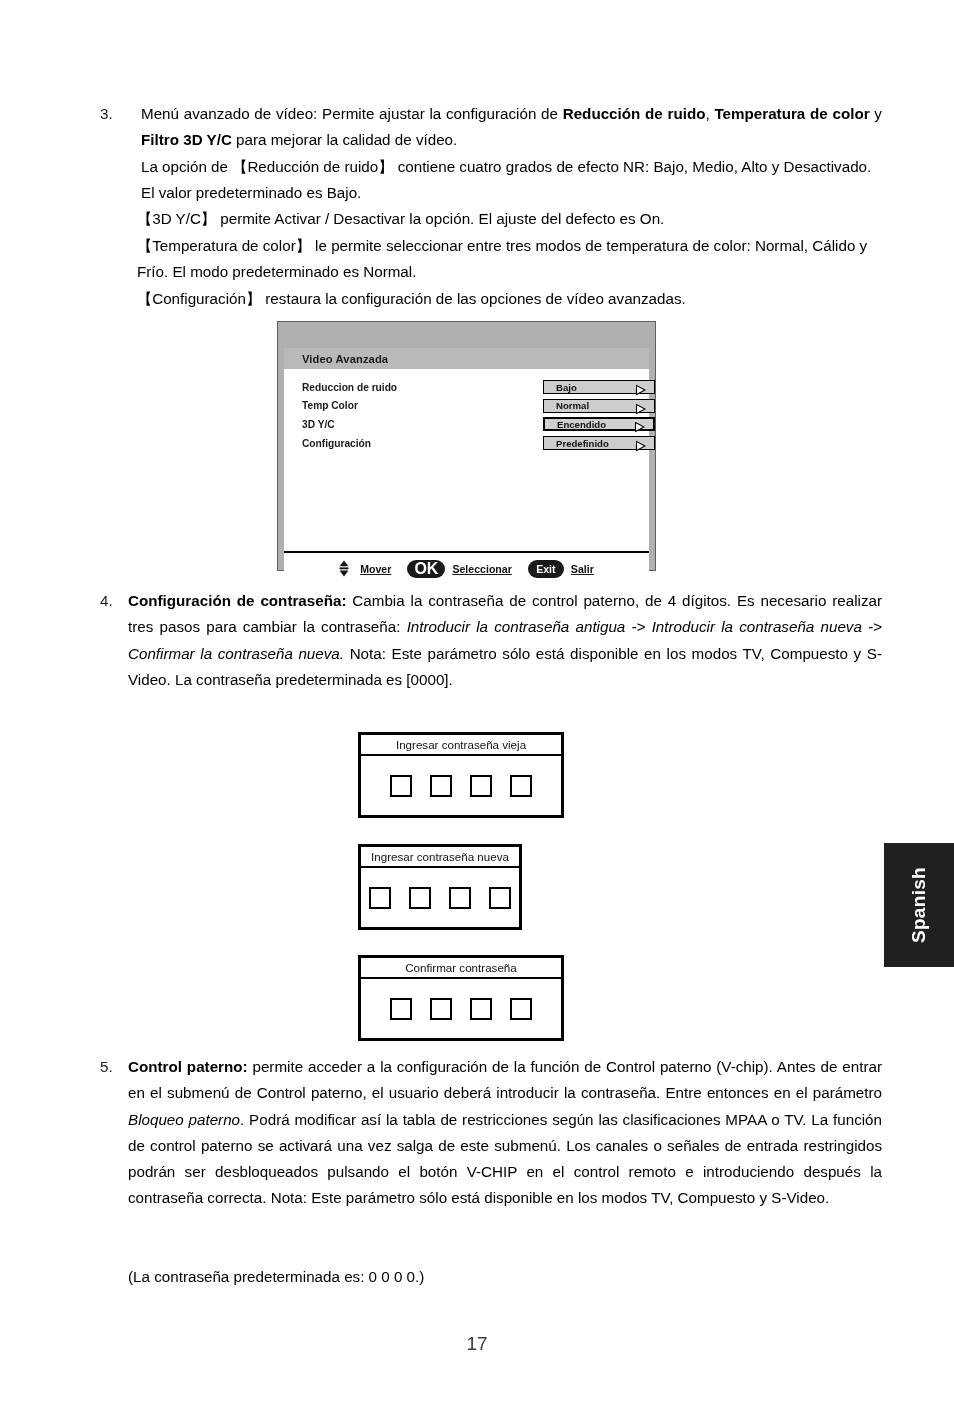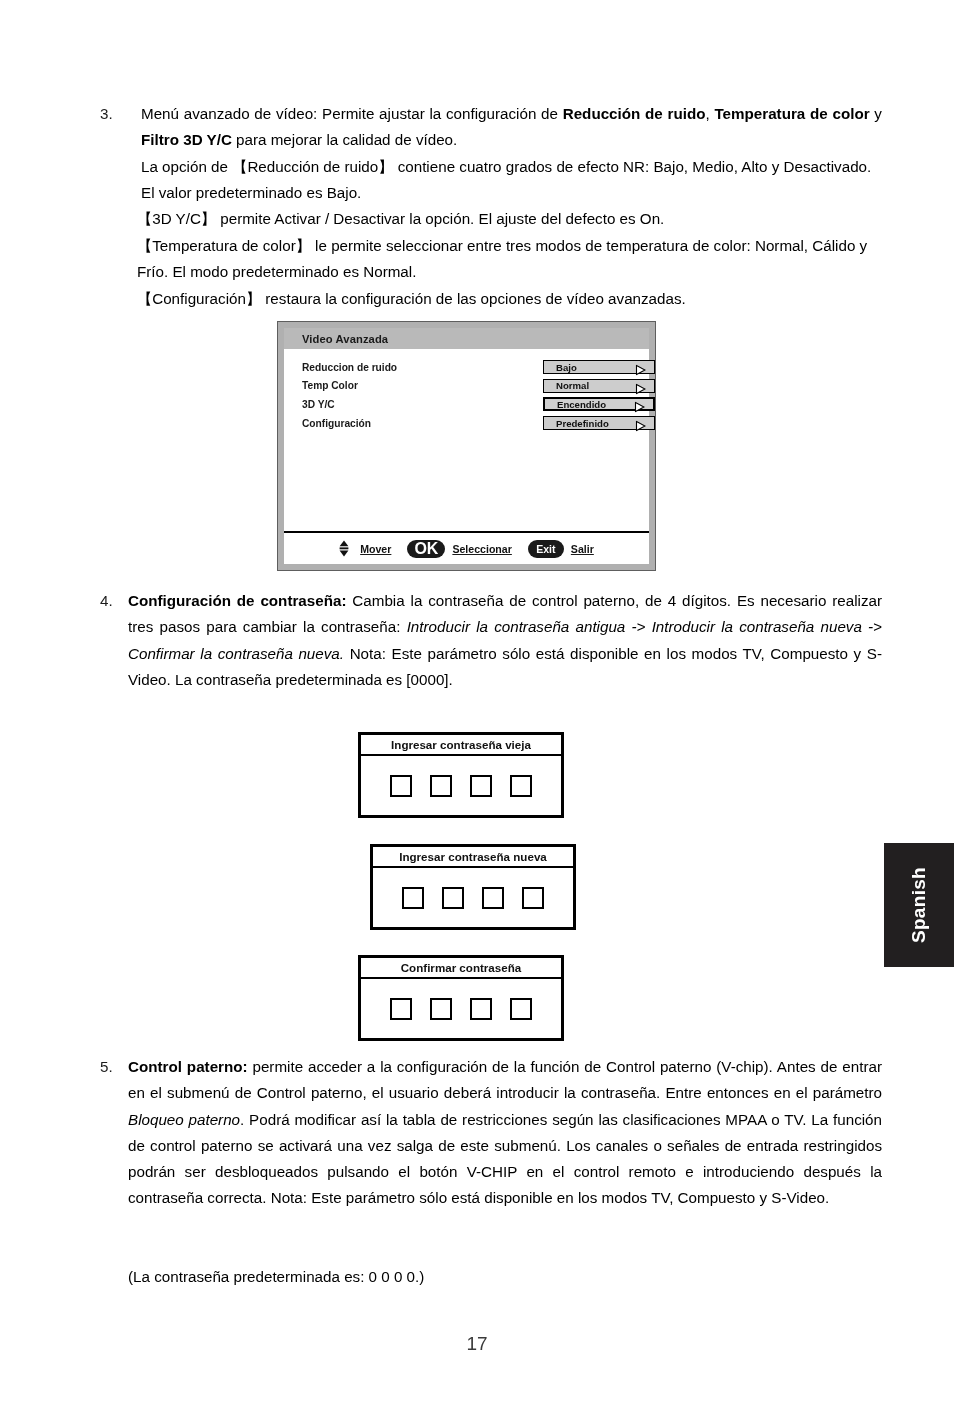--- a/index.html
+++ b/index.html
@@ -47,20 +47,21 @@
     border: 1px solid #5e5e5e;
     box-sizing: border-box;
     padding: 6px;
   }
   #osd-inner {
     width: 100%;
     height: 100%;
     background: #ffffff;
     box-sizing: border-box;
     position: relative;
+    margin-top: 20px;
   }
   #osd-titlebar {
     height: 21px;
     background: #b9b9b9;
     display: flex;
     align-items: center;
     padding-left: 18px;
     box-sizing: border-box;
   }
   #osd-title {
@@ -162,21 +163,21 @@
     box-sizing: border-box;
     background: #fff;
   }
   .pw-title {
     height: 21px;
     border-bottom: 2px solid #000;
     display: flex;
     align-items: center;
     justify-content: center;
     font-size: 11.6px;
-    font-weight: bold;
+    font-weight: normal;
     color: #111;
     box-sizing: border-box;
   }
   .pw-cells {
     height: calc(100% - 21px);
     display: flex;
     align-items: center;
     justify-content: center;
     gap: 18px;
   }
@@ -323,21 +324,21 @@
 <div class="pwbox" style="left:358px; top:732px; width:206px; height:86px;">
   <div class="pw-title">Ingresar contraseña vieja</div>
   <div class="pw-cells">
     <span class="pw-cell"></span>
     <span class="pw-cell"></span>
     <span class="pw-cell"></span>
     <span class="pw-cell"></span>
   </div>
 </div>
 
-<div class="pwbox" style="left:370px; top:844px; width:206px; height:86px;">
+<div class="pwbox" style="left:358px; top:844px; width:164px; height:86px;">
   <div class="pw-title">Ingresar contraseña nueva</div>
   <div class="pw-cells">
     <span class="pw-cell"></span>
     <span class="pw-cell"></span>
     <span class="pw-cell"></span>
     <span class="pw-cell"></span>
   </div>
 </div>
 
 <div class="pwbox" style="left:358px; top:955px; width:206px; height:86px;">

